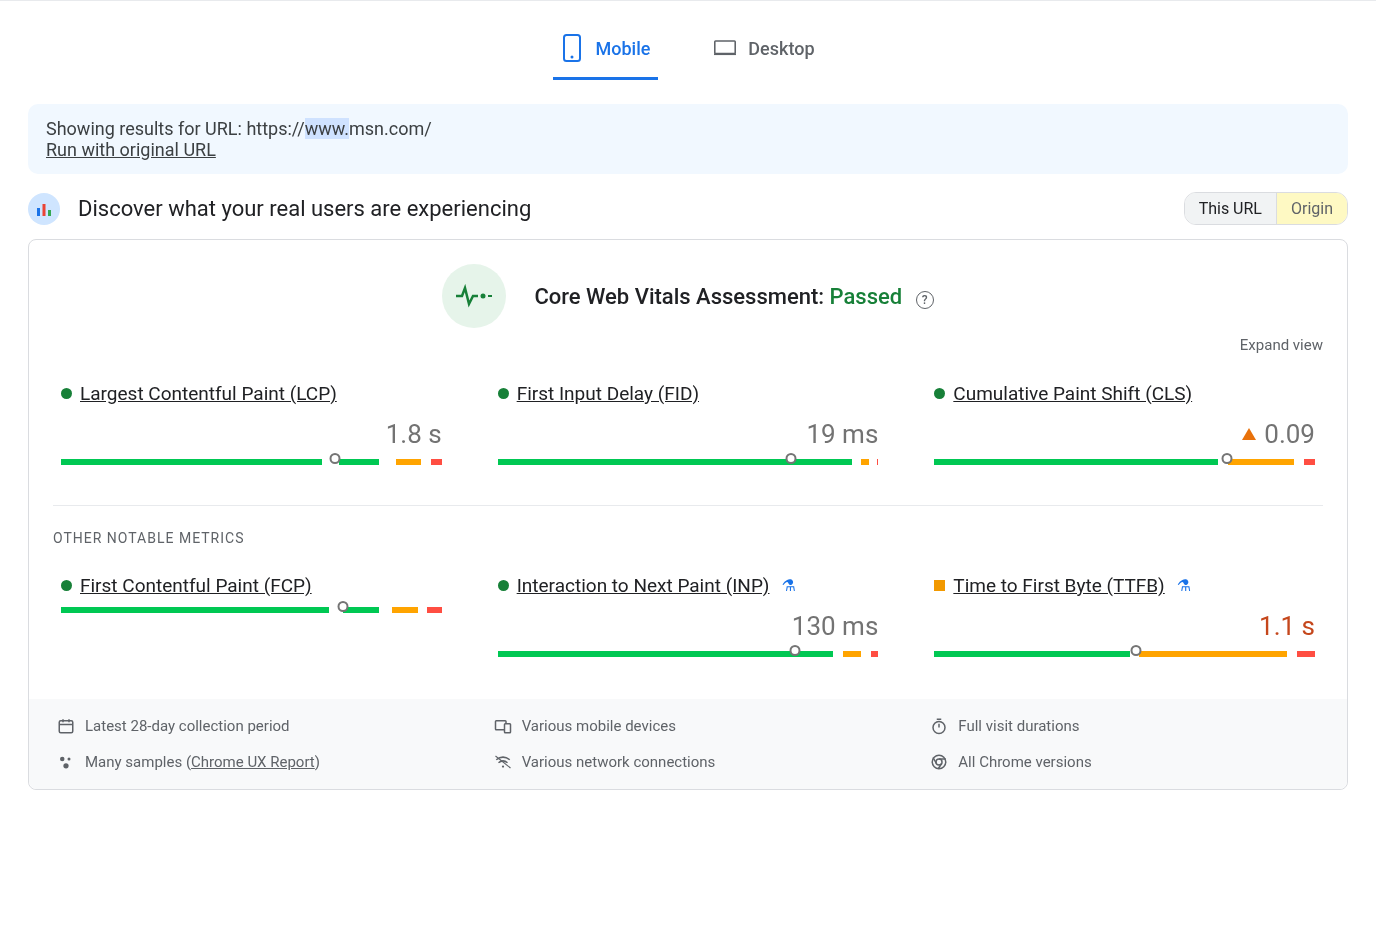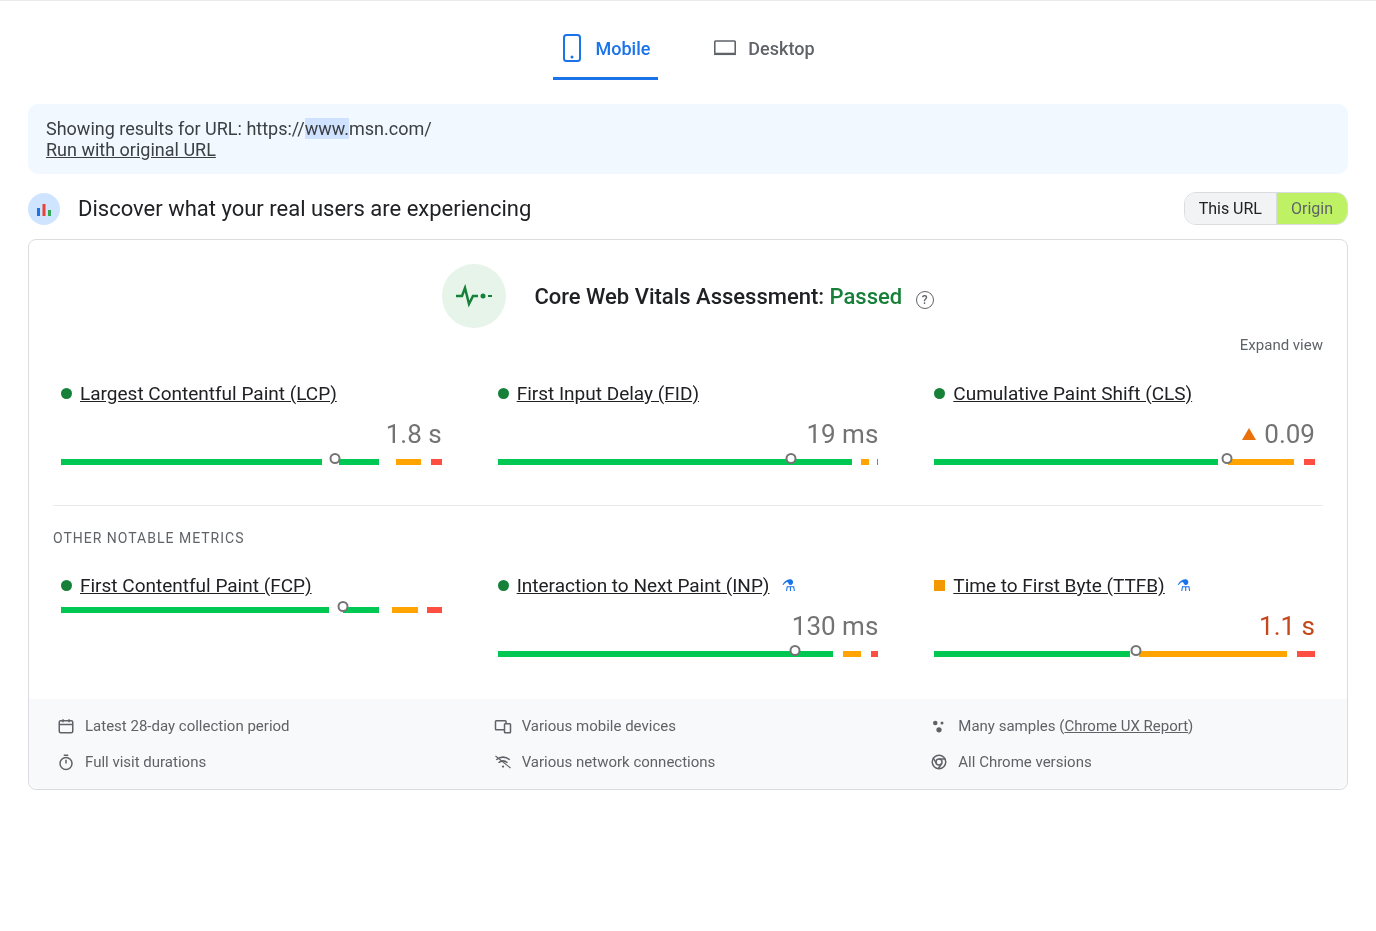--- a/index.html
+++ b/index.html
@@ -10,21 +10,21 @@
 .tab.active{color:#1a73e8;border-bottom-color:#1a73e8}
 .tab-icon{width:22px;height:30px;display:flex;align-items:center;justify-content:center}
 .notice{background:#f1f8ff;border-radius:10px;padding:14px 18px;margin:24px 0 18px;font-size:18px;color:#3c4043}
 .notice a{color:#3c4043;text-decoration:underline}
 .sel{background:#cfe2ff}
 .header-row{display:flex;align-items:center;justify-content:space-between;margin:18px 0 14px}
 .header-left{display:flex;align-items:center;gap:18px}
 .header-left h2{font-size:22px;font-weight:400;color:#202124}
 .crux-icon{width:32px;height:32px;border-radius:50%;background:#cfe5ff;display:flex;align-items:center;justify-content:center}
 .toggle-group{display:flex;border:1px solid #dadce0;border-radius:12px;overflow:hidden}
-.toggle-btn{padding:6px 14px;font-size:16px;color:#5f6368;background:#bef264;border:none;cursor:pointer}
+.toggle-btn{padding:6px 14px;font-size:16px;color:#5f6368;background:#fef9c3;border:none;cursor:pointer}
 .toggle-btn.active{background:#f1f3f4;color:#202124}
 .toggle-btn:first-child{border-right:1px solid #dadce0}
 .card{border:1px solid #dadce0;border-radius:8px;padding:24px 24px 0}
 .cwv-header{display:flex;align-items:center;justify-content:center;gap:28px;margin-bottom:8px}
 .pulse-circle{width:64px;height:64px;border-radius:50%;background:#e6f4ea;display:flex;align-items:center;justify-content:center}
 .cwv-title{font-size:22px;font-weight:500;color:#202124}
 .passed{color:#178038}
 .help{display:inline-flex;align-items:center;justify-content:center;width:18px;height:18px;border:1.5px solid #5f6368;border-radius:50%;font-size:12px;color:#5f6368;margin-left:8px}
 .expand{text-align:right;font-size:15px;color:#5f6368;margin-bottom:28px;cursor:pointer}
 .metrics-grid{display:grid;grid-template-columns:repeat(3,1fr);gap:48px 56px;padding:0 8px}
@@ -238,37 +238,37 @@
           <span>Latest 28-day collection period</span>
         </div>
       <div class="footer-item">
           <svg class="ficon" viewBox="0 0 24 24" fill="none">
             <rect x="2" y="5" width="14" height="12" rx="1" stroke="currentColor" stroke-width="2"></rect>
             <rect x="14" y="9" width="8" height="12" rx="1" stroke="currentColor" stroke-width="2" fill="#f8f9fa"></rect>
           </svg>
           <span>Various mobile devices</span>
         </div>
       <div class="footer-item">
+          <svg class="ficon" viewBox="0 0 24 24" fill="none">
+            <circle cx="12" cy="14" r="8" stroke="currentColor" stroke-width="2"></circle>
+            <path d="M12 14 V9" stroke="currentColor" stroke-width="2"></path>
+            <path d="M9 3 H15" stroke="currentColor" stroke-width="2"></path>
+          </svg>
+          <span>Full visit durations</span>
+        </div>
+      <div class="footer-item">
           <svg class="ficon" viewBox="0 0 24 24" fill="currentColor">
             <circle cx="7" cy="8" r="3"></circle>
             <circle cx="16" cy="8" r="2"></circle>
             <circle cx="12" cy="17" r="3.5"></circle>
           </svg>
           <span><span>Many samples (</span><a href="#">Chrome UX Report</a><span>)</span></span>
         </div>
       <div class="footer-item">
           <svg class="ficon" viewBox="0 0 24 24" fill="none">
-            <circle cx="12" cy="14" r="8" stroke="currentColor" stroke-width="2"></circle>
-            <path d="M12 14 V9" stroke="currentColor" stroke-width="2"></path>
-            <path d="M9 3 H15" stroke="currentColor" stroke-width="2"></path>
-          </svg>
-          <span>Full visit durations</span>
-        </div>
-      <div class="footer-item">
-          <svg class="ficon" viewBox="0 0 24 24" fill="none">
             <path d="M3 9 Q12 2 21 9" stroke="currentColor" stroke-width="2"></path>
             <path d="M6 13 Q12 8 18 13" stroke="currentColor" stroke-width="2"></path>
             <circle cx="12" cy="18" r="1.5" fill="currentColor"></circle>
             <path d="M2 4 L22 20" stroke="currentColor" stroke-width="1.5"></path>
           </svg>
           <span>Various network connections</span>
         </div>
       <div class="footer-item">
           <svg class="ficon" viewBox="0 0 24 24" fill="none">
             <circle cx="12" cy="12" r="9" stroke="currentColor" stroke-width="2"></circle>

